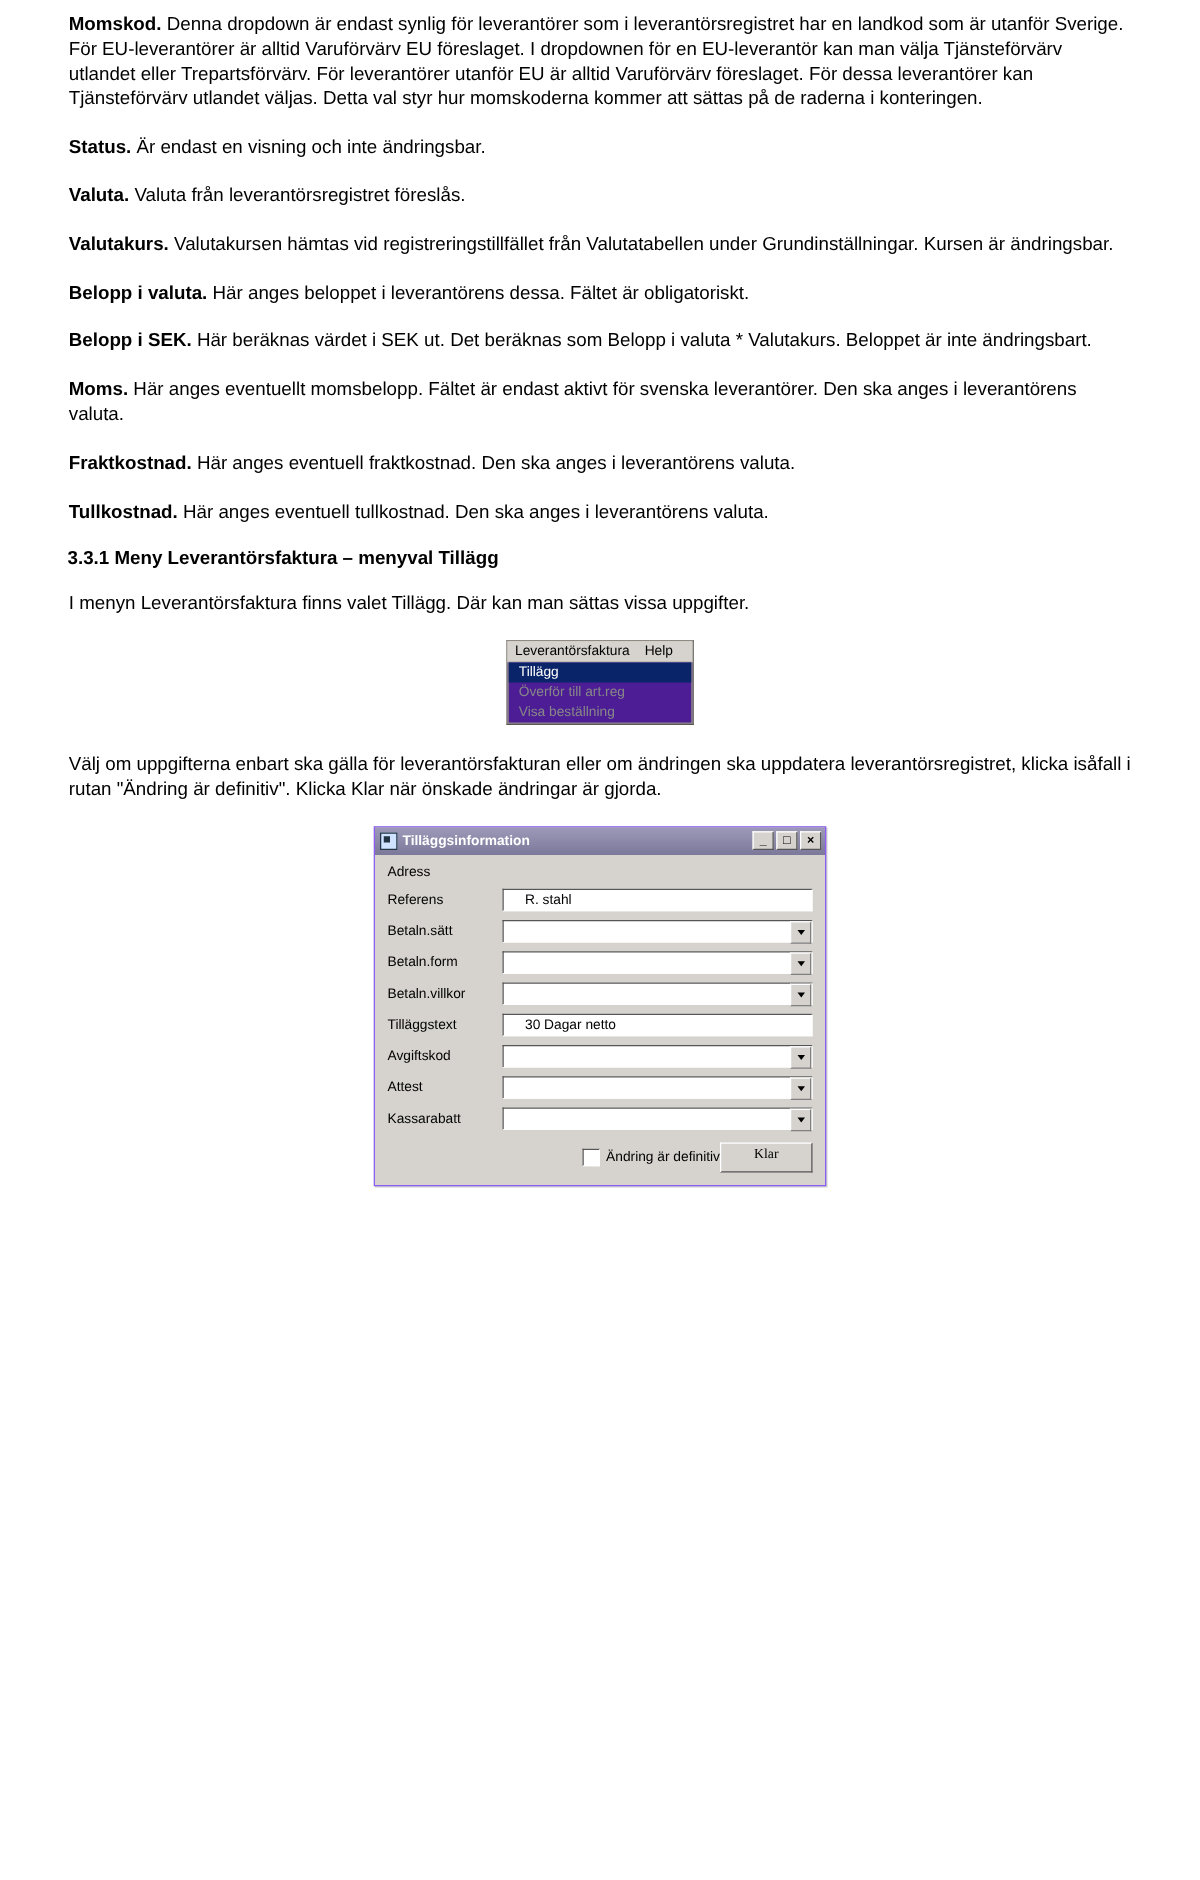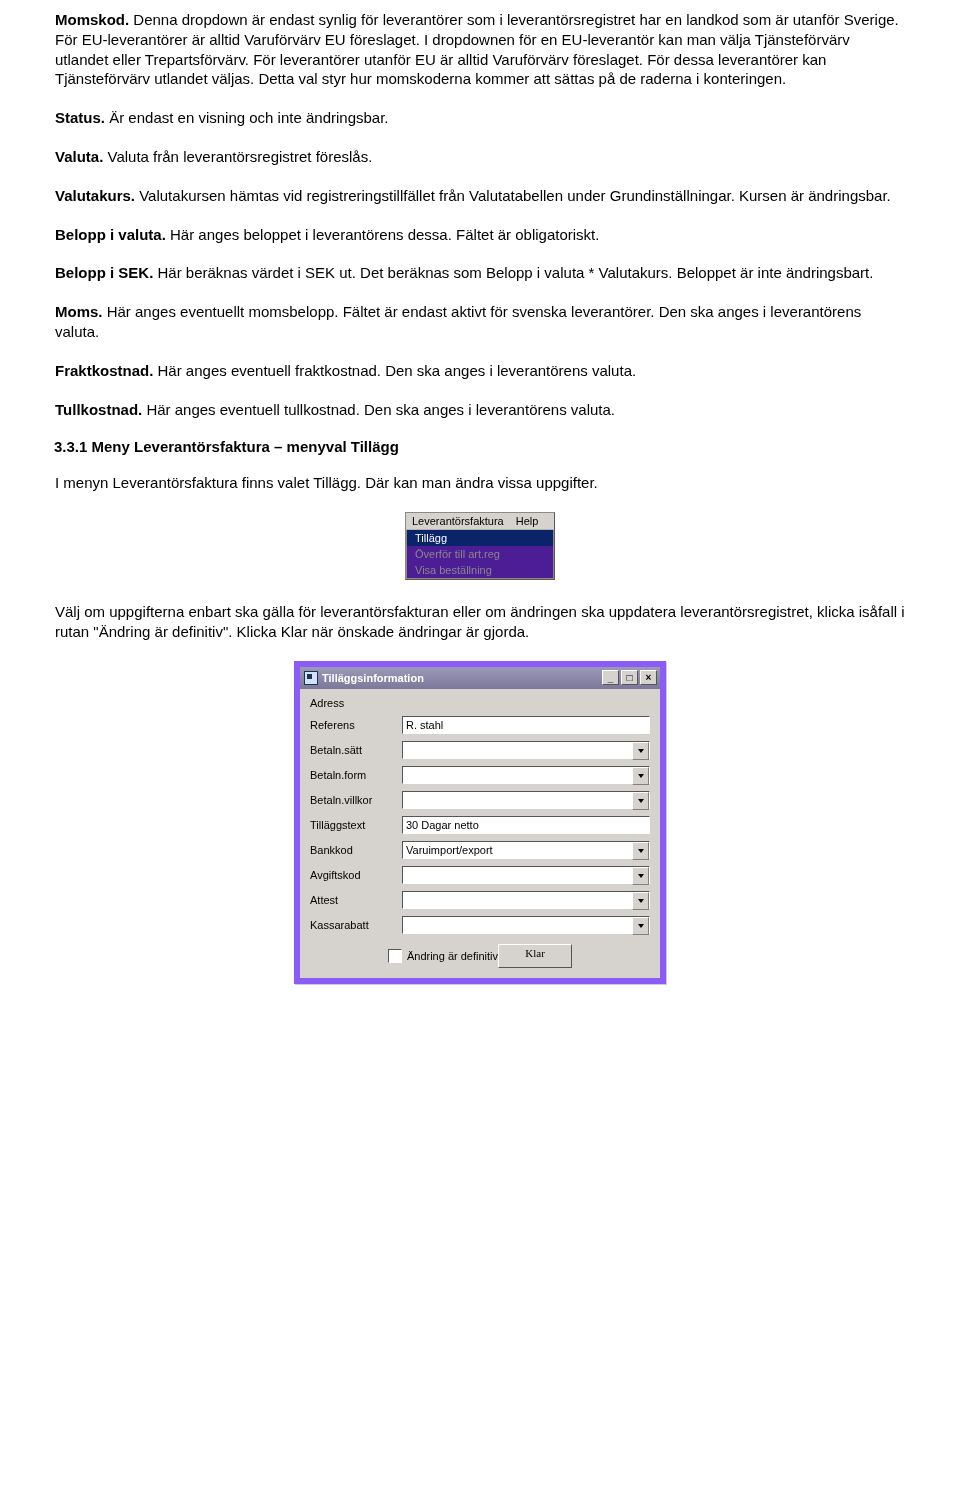--- a/index.html
+++ b/index.html
@@ -67,21 +67,21 @@
     color:#fff;
   }
 
   
   .dialog-shot {
     width: 360px;
     margin: 6px auto 0 auto;
     font-family: Tahoma, Arial, sans-serif;
     font-size: 11px;
     background:#d6d3ce;
-    border:6px solid #8b5cf6;
+    border:1px solid #8b5cf6;
     box-shadow:1px 1px 0 #0003;
   }
   .titlebar {
     display:flex;
     align-items:center;
     justify-content:space-between;
     background:linear-gradient(#9d99b8,#7c789a);
     color:#fff;
     font-weight:bold;
     padding:2px 3px 2px 4px;
@@ -118,21 +118,21 @@
     position:relative;
   }
   .dlg-input {
     width:100%;
     box-sizing:border-box;
     border:1px solid #808080;
     border-top-color:#555;border-left-color:#555;
     border-right-color:#fff;border-bottom-color:#fff;
     background:#fff;
     font:11px Tahoma, Arial;
-    padding:1px 3px;
+    padding:1px 17px;
     height:18px;
   }
   .dlg-textarea {
     width:100%;
     box-sizing:border-box;
     border:1px solid #808080;
     border-top-color:#555;border-left-color:#555;
     border-right-color:#fff;border-bottom-color:#fff;
     background:#fff;
     font:11px Tahoma, Arial;
@@ -155,21 +155,21 @@
   .scroll-up, .scroll-down {
     position:absolute;right:1px;width:15px;height:15px;
     background:#d6d3ce;
     border:1px solid #808080;border-top-color:#fff;border-left-color:#fff;
     display:flex;align-items:center;justify-content:center;
   }
   .scroll-up{top:1px;} .scroll-down{bottom:1px;}
   .tri-up {
     width:0;height:0;border-left:3px solid transparent;border-right:3px solid transparent;border-bottom:4px solid #000;
   }
-  .dlg-check-row { display:flex;align-items:center;justify-content:center;margin-top:10px;}
+  .dlg-check-row { display:flex;align-items:center;justify-content:flex-end;margin-top:10px;}
   .dlg-check { display:flex;align-items:center;gap:5px;}
   .checkbox {
     width:12px;height:12px;background:#fff;border:1px solid #808080;
     border-top-color:#555;border-left-color:#555;
     border-right-color:#fff;border-bottom-color:#fff;
   }
   .dlg-ok {
     width:72px;height:20px;
     background:#d6d3ce;
     border:1px solid #555;border-top-color:#fff;border-left-color:#fff;
@@ -212,21 +212,21 @@
   <p>
     <span class="bold">Fraktkostnad.</span><span> Här anges eventuell fraktkostnad. Den ska anges i leverantörens valuta.</span>
   </p>
 
   <p>
     <span class="bold">Tullkostnad.</span><span> Här anges eventuell tullkostnad. Den ska anges i leverantörens valuta.</span>
   </p>
 
   <h3 class="section">3.3.1  Meny Leverantörsfaktura – menyval Tillägg</h3>
 
-  <p>I menyn Leverantörsfaktura finns valet Tillägg. Där kan man ändra vissa uppgifter.</p>
+  <p>I menyn Leverantörsfaktura finns valet Tillägg. Där kan man sättas vissa uppgifter.</p>
 
   <div class="menu-shot">
     <div class="menu-bar">
       <span>Leverantörsfaktura</span>
       <span>Help</span>
     </div>
     <div class="menu-list">
       <div class="menu-item selected">Tillägg</div>
       <div class="menu-item">Överför till art.reg</div>
       <div class="menu-item">Visa beställning</div>
@@ -277,26 +277,20 @@
         <div class="dlg-field"><input class="dlg-input" style=""><span class="combo-btn">
               <span class="tri-down"></span>
             </span></div>
       </div>
 
       <div class="dlg-row">
         <div class="dlg-label">Tilläggstext</div>
         <div class="dlg-field"><input class="dlg-input" value="30 Dagar netto" style=""></div>
       </div>
 
-      <div class="dlg-row">
-        <div class="dlg-label">Bankkod</div>
-        <div class="dlg-field"><input class="dlg-input" value="Varuimport/export" style=""><span class="combo-btn">
-              <span class="tri-down"></span>
-            </span></div>
-      </div>
 
       <div class="dlg-row">
         <div class="dlg-label">Avgiftskod</div>
         <div class="dlg-field"><input class="dlg-input" style=""><span class="combo-btn">
               <span class="tri-down"></span>
             </span></div>
       </div>
 
       <div class="dlg-row">
         <div class="dlg-label">Attest</div>

